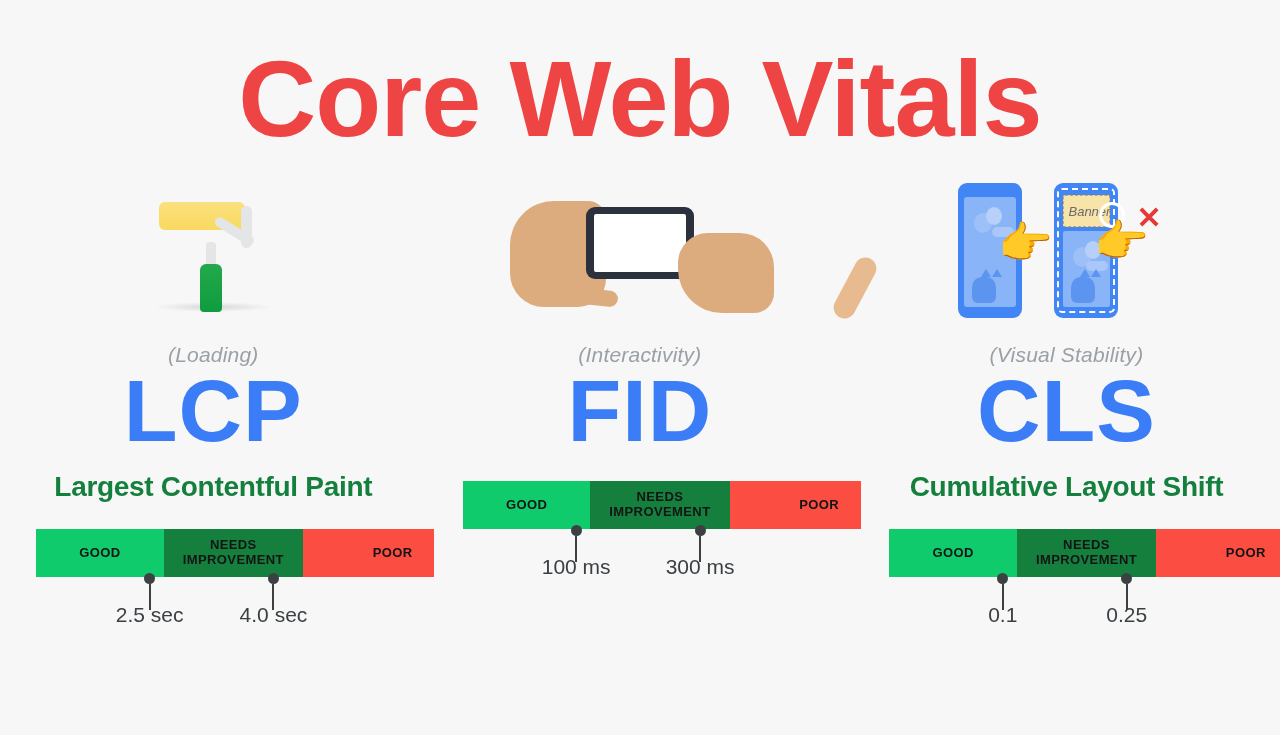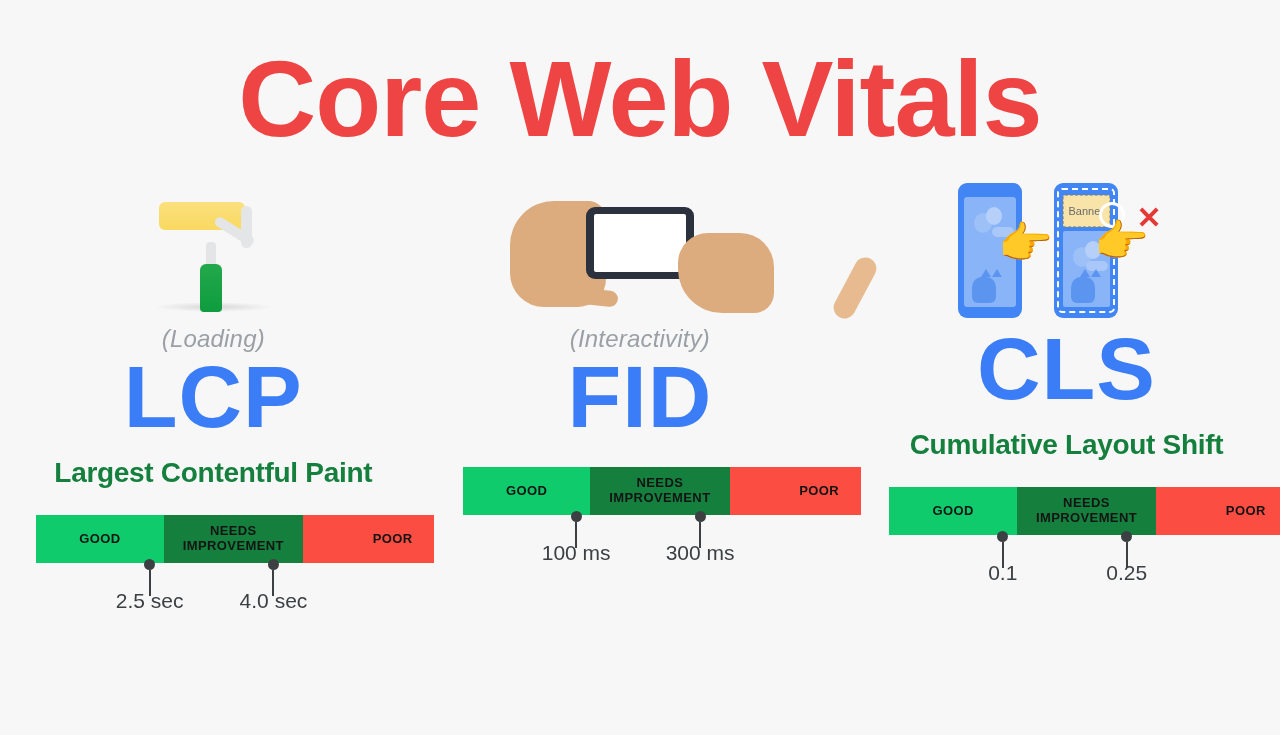--- a/index.html
+++ b/index.html
@@ -127,21 +127,21 @@
   .phone-b-dash{
     position:absolute; left:3px; top:5px; width:58px; height:125px;
     border:2px dashed #FFFFFF; border-radius:5px;
   }
   .banner{
     position:absolute; left:9px; top:12px; width:47px; height:32px;
     background:#F8E3A8; border:1px dashed #C9A84C; border-radius:2px;
     display:flex; align-items:center; padding-left:4px;
   }
   .banner-text{
-    font-size:11px; color:#6B6B6B; font-family:"Liberation Sans", sans-serif;
+    font-size:13px; color:#6B6B6B; font-family:"Liberation Sans", sans-serif;font-style:italic;
   }
   .phone-b-screen{
     position:absolute; left:9px; top:48px; width:47px; height:76px;
     background:#8AB4F8; border-radius:2px; overflow:hidden;
   }
   .cat{
     position:absolute; left:8px; bottom:4px; width:24px; height:26px;
     background:#5B95F0; border-radius:40% 40% 6px 6px;
   }
   .cat-ear1{ position:absolute; left:9px; bottom:26px; width:0;height:0;
@@ -170,22 +170,22 @@
     position:absolute; left:143px; top:27px; width:26px; height:26px;
     border:3px solid #FFFFFF; border-radius:50%;
   }
   .red-x{
     position:absolute; left:180px; top:28px;
     font-size:30px; font-weight:bold; color:#E53935; line-height:1;
   }
 
   
   .category{
-    margin-top:0;
-    font-size:24px;
+    margin-top:18px;
+    font-size:21px;
     font-style:italic;
     color:#9AA0A6;
     font-family:"Liberation Sans", sans-serif;
     letter-spacing:.2px;
   }
   .acronym{
     font-size:88px;
     font-weight:bold;
     color:#3B7DF6;
     letter-spacing:1px;
@@ -343,20 +343,21 @@
             </div>
           </div>
         </div>
 
         <div class="hand-emoji hand-emoji-a">👉</div>
         <div class="tap-ring"></div>
         <div class="hand-emoji hand-emoji-b">👉</div>
         <div class="red-x">✕</div>
       </div>
     </div>
+    <div class="category">(Visual Stability)</div>
     <div class="acronym">CLS</div>
     <div class="metric-name">Cumulative Layout Shift</div>
 
     <div class="bar-wrap">
       <div class="bar">
         <div class="seg seg-good" style="width:32%">GOOD</div>
         <div class="seg seg-ni" style="width:35%">NEEDS IMPROVEMENT</div>
         <div class="seg seg-poor" style="width:33%">POOR</div>
       </div>
       <div class="pin" style="left:32%">

